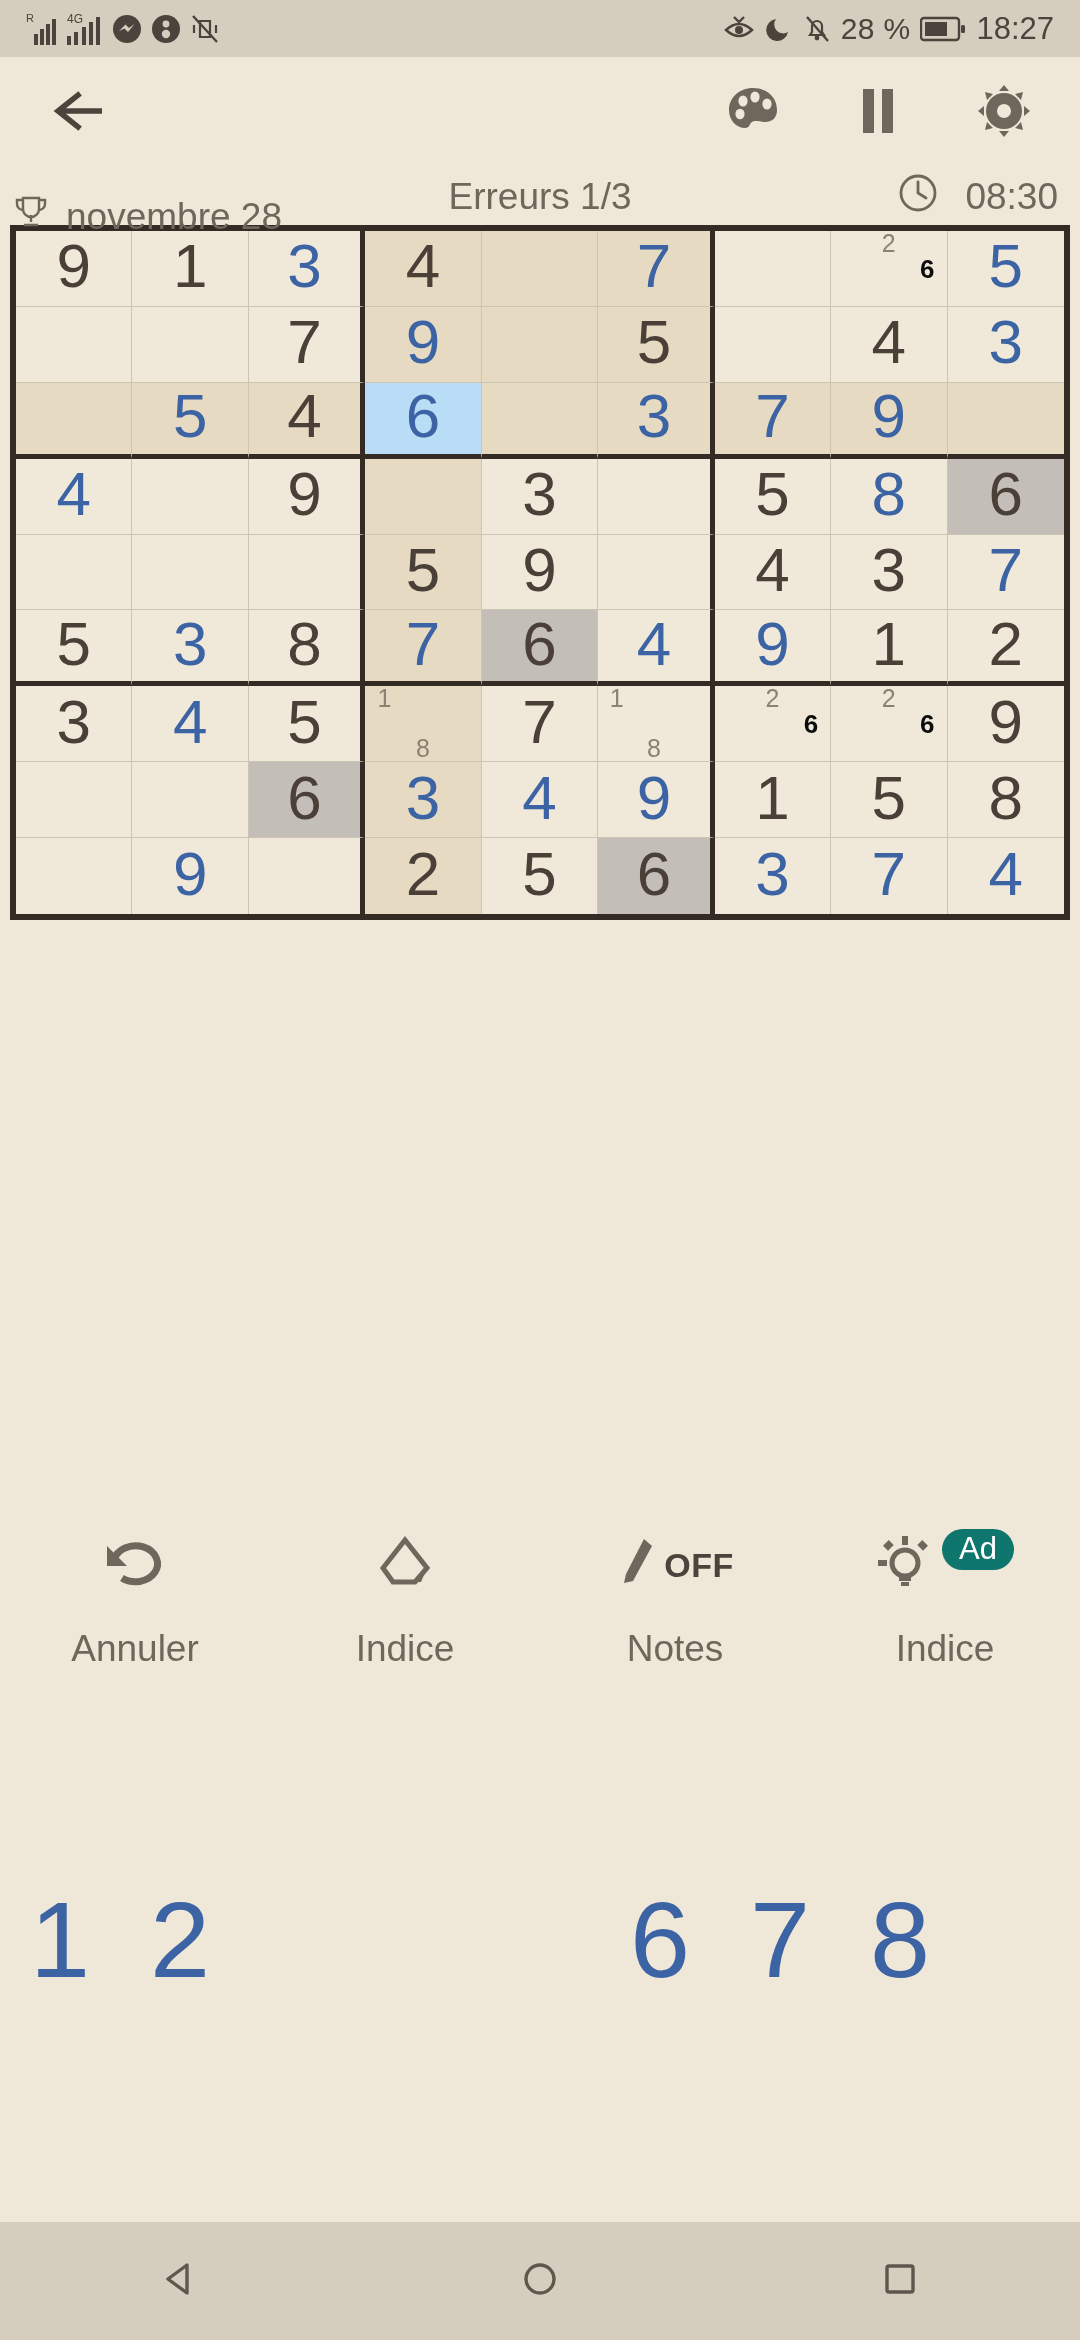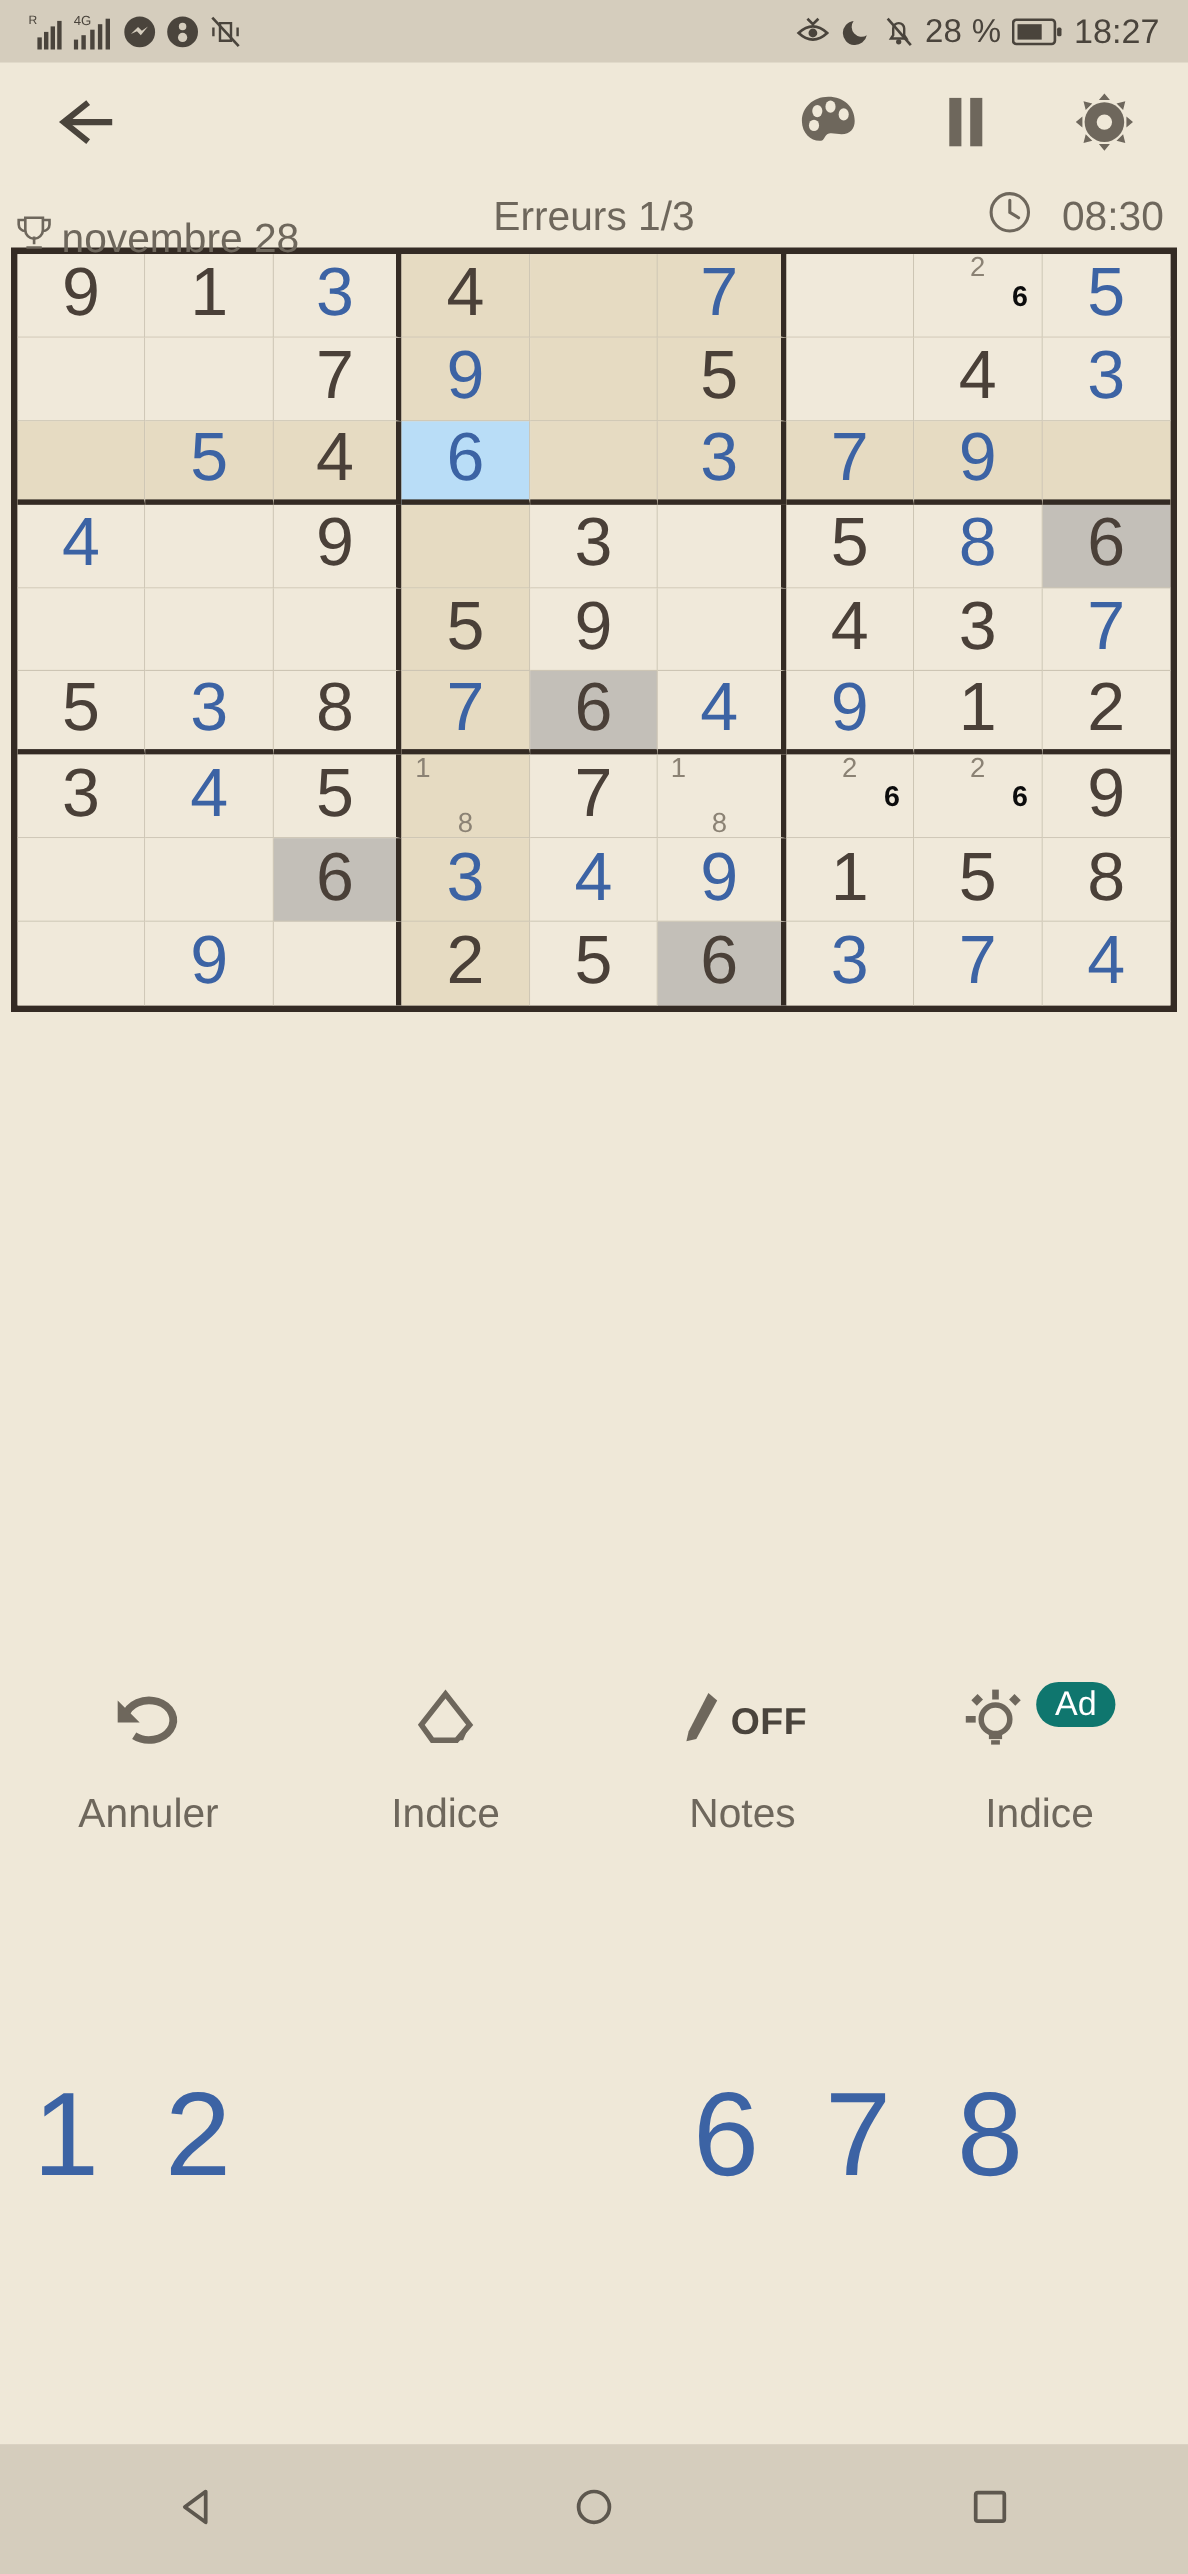--- a/index.html
+++ b/index.html
@@ -36,21 +36,21 @@
   .appbar-actions{ display:flex; align-items:center; gap:78px; }
 
   
   .inforow{
     height:56px; width:1080px;
     display:flex; align-items:center;
     color:#6e675c;
     font-size:37px;
     padding:0 12px;
   }
-  .info-left{ display:flex; align-items:center; gap:6px; width:34%;margin-top:40px; }
+  .info-left{ display:flex; align-items:center; gap:16px; width:34%;margin-top:40px; }
   .info-mid{ flex:1; text-align:center; }
   .info-right{ display:flex; align-items:center; justify-content:flex-end; gap:26px; width:34%; padding-right:10px; }
 
   
   .board-wrap{ padding:0 10px; }
   .board{
     width:1060px; height:695px;
     border:6px solid #342b24;
     display:grid;
     grid-template-columns:repeat(9,1fr);

